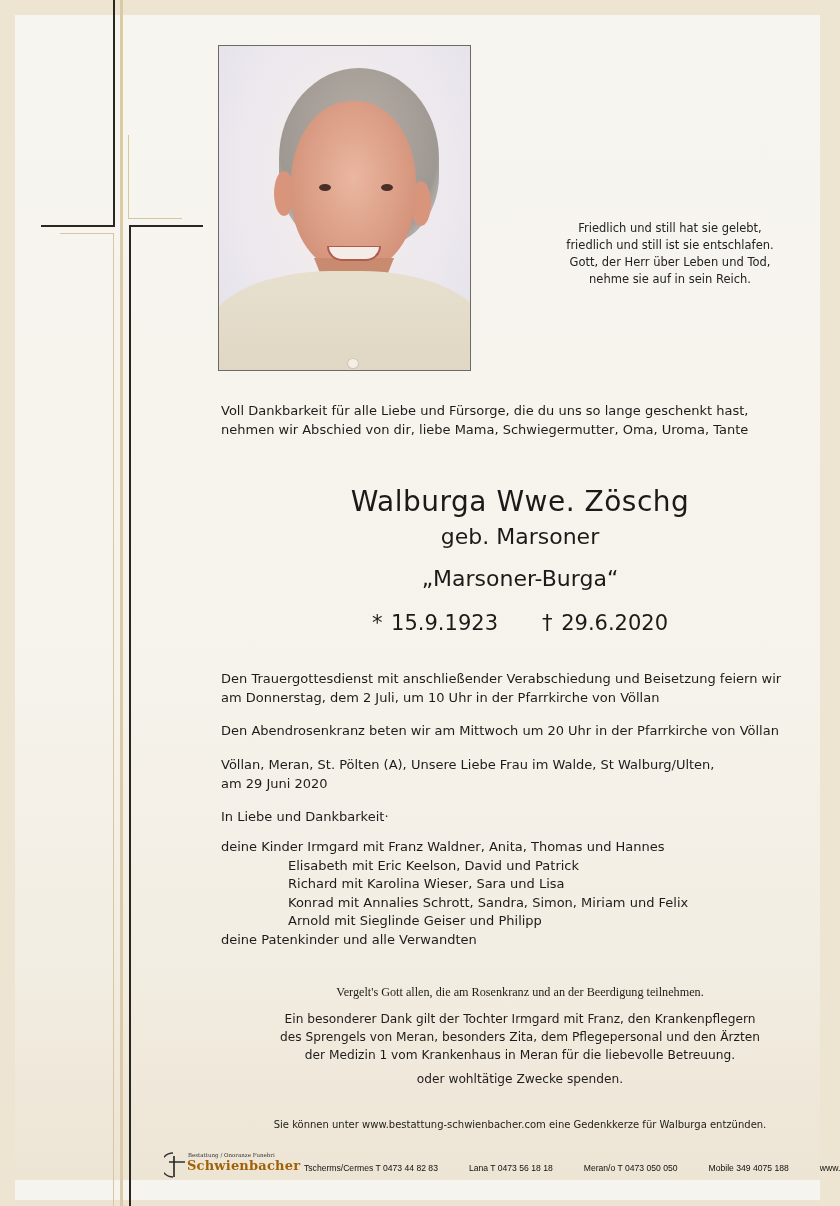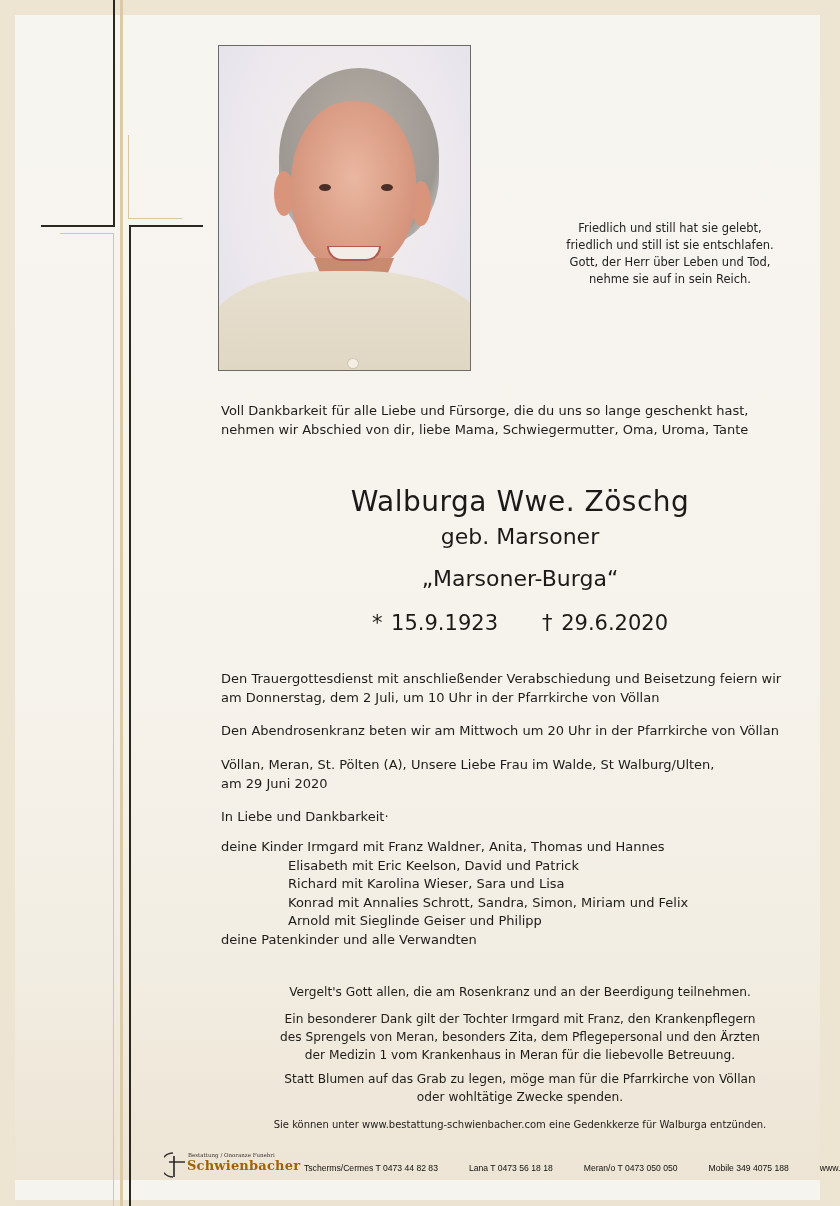--- a/index.html
+++ b/index.html
@@ -161,30 +161,29 @@
 
 <div class="kids">
   <div class="row"><span>deine Kinder</span> <span>Irmgard mit Franz Waldner, Anita, Thomas und Hannes</span></div>
   <div class="row indent">Elisabeth mit Eric Keelson, David und Patrick</div>
   <div class="row indent">Richard mit Karolina Wieser, Sara und Lisa</div>
   <div class="row indent">Konrad mit Annalies Schrott, Sandra, Simon, Miriam und Felix</div>
   <div class="row indent">Arnold mit Sieglinde Geiser und Philipp</div>
   <div class="row">deine Patenkinder und alle Verwandten</div>
 </div>
 
-<div class="thanks" style="top:983px;">
+<div class="thanks" style="top:983px;font-family:Liberation Serif, serif;">
   <div>Vergelt's Gott allen, die am Rosenkranz und an der Beerdigung teilnehmen.</div>
 </div>
 <div class="thanks" style="top:1010px;">
   <div>Ein besonderer Dank gilt der Tochter Irmgard mit Franz, den Krankenpflegern</div>
   <div>des Sprengels von Meran, besonders Zita, dem Pflegepersonal und den Ärzten</div>
   <div>der Medizin 1 vom Krankenhaus in Meran für die liebevolle Betreuung.</div>
 </div>
 <div class="thanks" style="top:1070px;">
-  <div>Statt Blumen auf das Grab zu legen, möge man für die Pfarrkirche von Völlan</div>
   <div>oder wohltätige Zwecke spenden.</div>
 </div>
 <div class="thanks small-note" style="top:1116px;">
   <div>Sie können unter www.bestattung-schwienbacher.com eine Gedenkkerze für Walburga entzünden.</div>
 </div>
 
 <div class="footer">
   <svg class="logo-mark" viewBox="0 0 22 26">
     <path d="M9 1 A12 12 0 0 0 9 25" fill="none" stroke="#333" stroke-width="1.6"></path>
     <line x1="10" y1="4" x2="10" y2="25" stroke="#222" stroke-width="1.6"></line>

